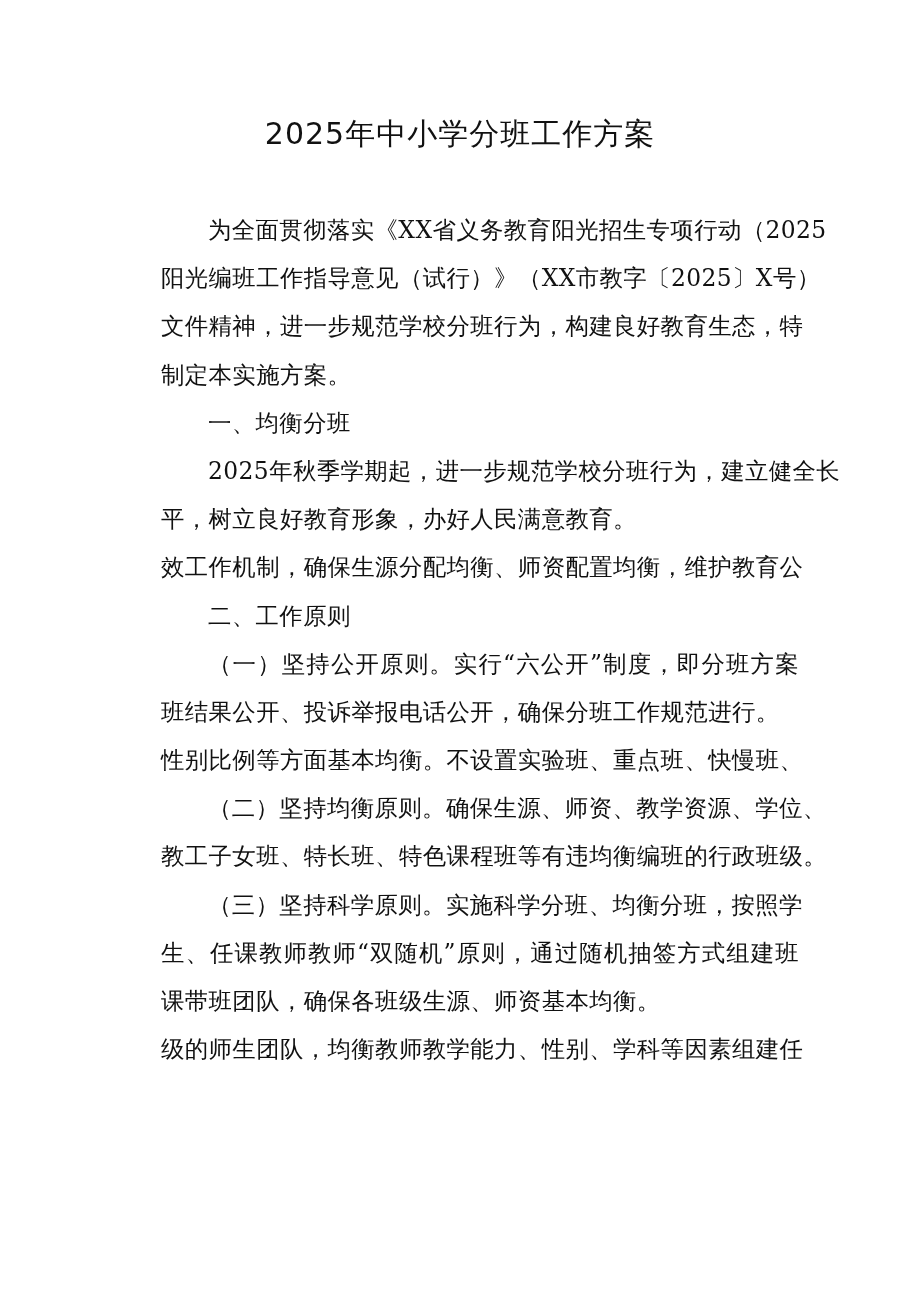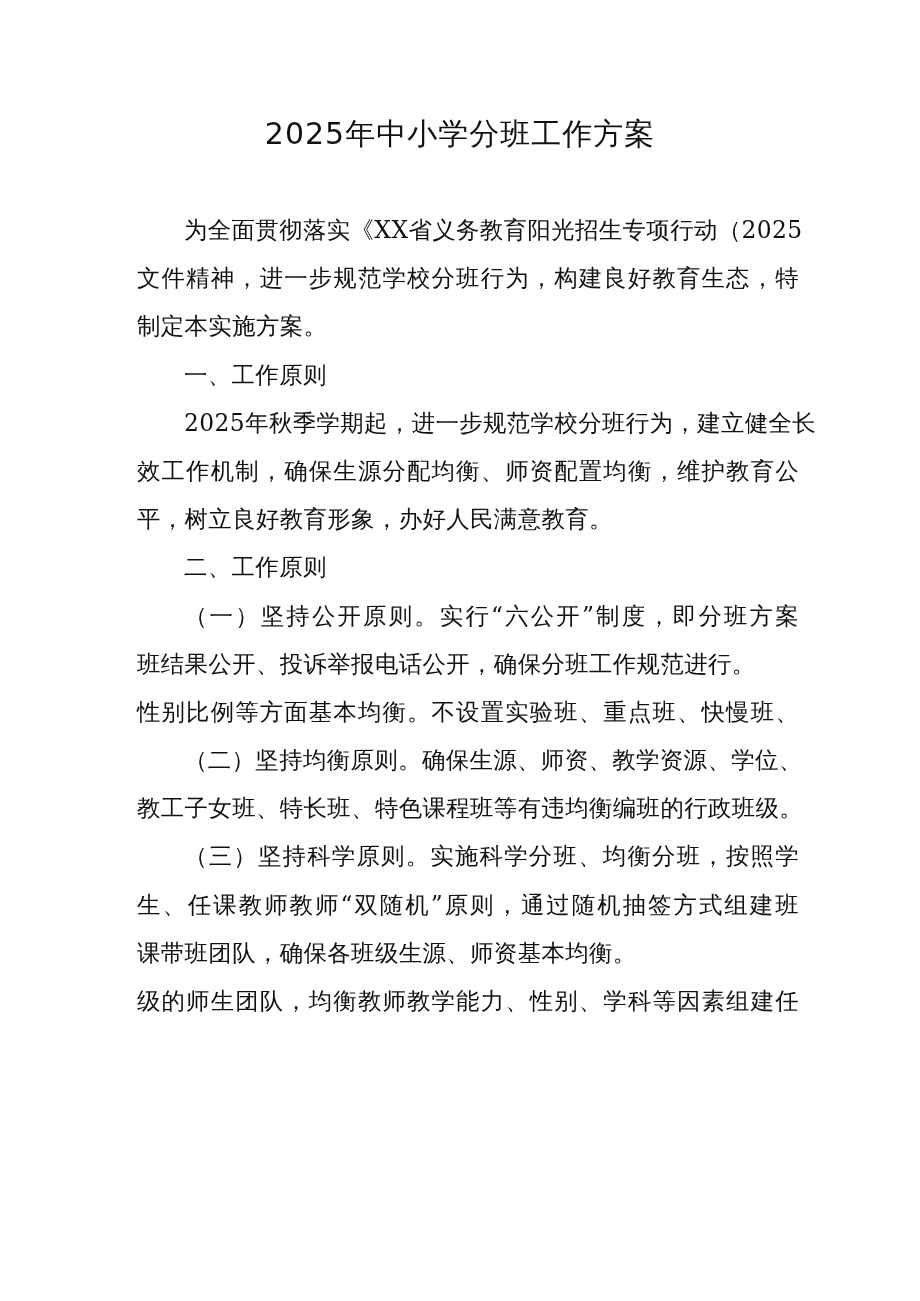--- a/index.html
+++ b/index.html
@@ -4,37 +4,38 @@
 <style>
   html, body { margin: 0; padding: 0; background: #ffffff; }
   body { width: 920px; height: 1301px; position: relative; overflow: hidden;
          font-family: "DejaVu Serif", "Liberation Serif", serif; color: #111; }
   .page { position: absolute; left: 0; top: 0; width: 920px; height: 979px; background: #fff; }
   .title { position: absolute; left: 0; top: 113px; width: 920px; text-align: center;
            font-family: "DejaVu Sans", "Liberation Sans", sans-serif;
            font-size: 30px; line-height: 42px; letter-spacing: 1px; color: #111; }
   .body { position: absolute; left: 137px; top: 210px; width: 662px; }
   .line { height: 48.2px; line-height: 40px; font-size: 23.4px; white-space: nowrap;
-          overflow: visible; letter-spacing: 0.4px; }
+          overflow: visible; letter-spacing: 0.4px; margin-left: 24px; }
   .indent { padding-left: 47px; }
   .justify { text-align: justify; text-align-last: justify; }
 </style>
 </head>
 <body>
 
 <div class="page">
   <div class="title">2025年中小学分班工作方案</div>
   <div class="body" id="doc-body">
       <div class="line indent justify">为全面贯彻落实《XX省义务教育阳光招生专项行动（2025</div>
+      <div class="line justify">阳光编班工作指导意见（试行）》（XX市教字〔2025〕X号）</div>
       <div class="line justify">文件精神，进一步规范学校分班行为，构建良好教育生态，特</div>
       <div class="line">制定本实施方案。</div>
-      <div class="line indent">一、工作原则</div>
+      <div class="line indent">一、均衡分班</div>
       <div class="line indent justify">2025年秋季学期起，进一步规范学校分班行为，建立健全长</div>
+      <div class="line">平，树立良好教育形象，办好人民满意教育。</div>
       <div class="line justify">效工作机制，确保生源分配均衡、师资配置均衡，维护教育公</div>
-      <div class="line">平，树立良好教育形象，办好人民满意教育。</div>
       <div class="line indent">二、工作原则</div>
       <div class="line indent justify">（一）坚持公开原则。实行“六公开”制度，即分班方案</div>
       <div class="line">班结果公开、投诉举报电话公开，确保分班工作规范进行。</div>
       <div class="line justify">性别比例等方面基本均衡。不设置实验班、重点班、快慢班、</div>
       <div class="line indent justify">（二）坚持均衡原则。确保生源、师资、教学资源、学位、</div>
       <div class="line justify">教工子女班、特长班、特色课程班等有违均衡编班的行政班级。</div>
       <div class="line indent justify">（三）坚持科学原则。实施科学分班、均衡分班，按照学</div>
       <div class="line justify">生、任课教师教师“双随机”原则，通过随机抽签方式组建班</div>
       <div class="line">课带班团队，确保各班级生源、师资基本均衡。</div>
       <div class="line justify">级的师生团队，均衡教师教学能力、性别、学科等因素组建任</div>

